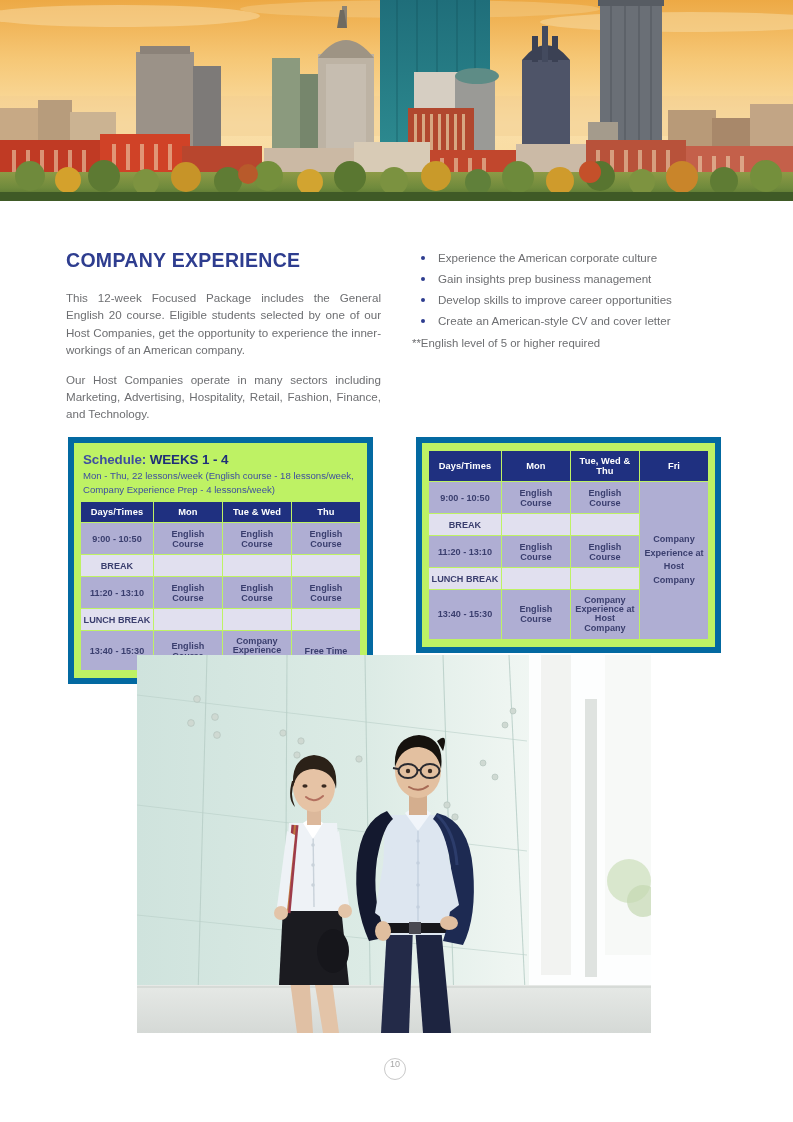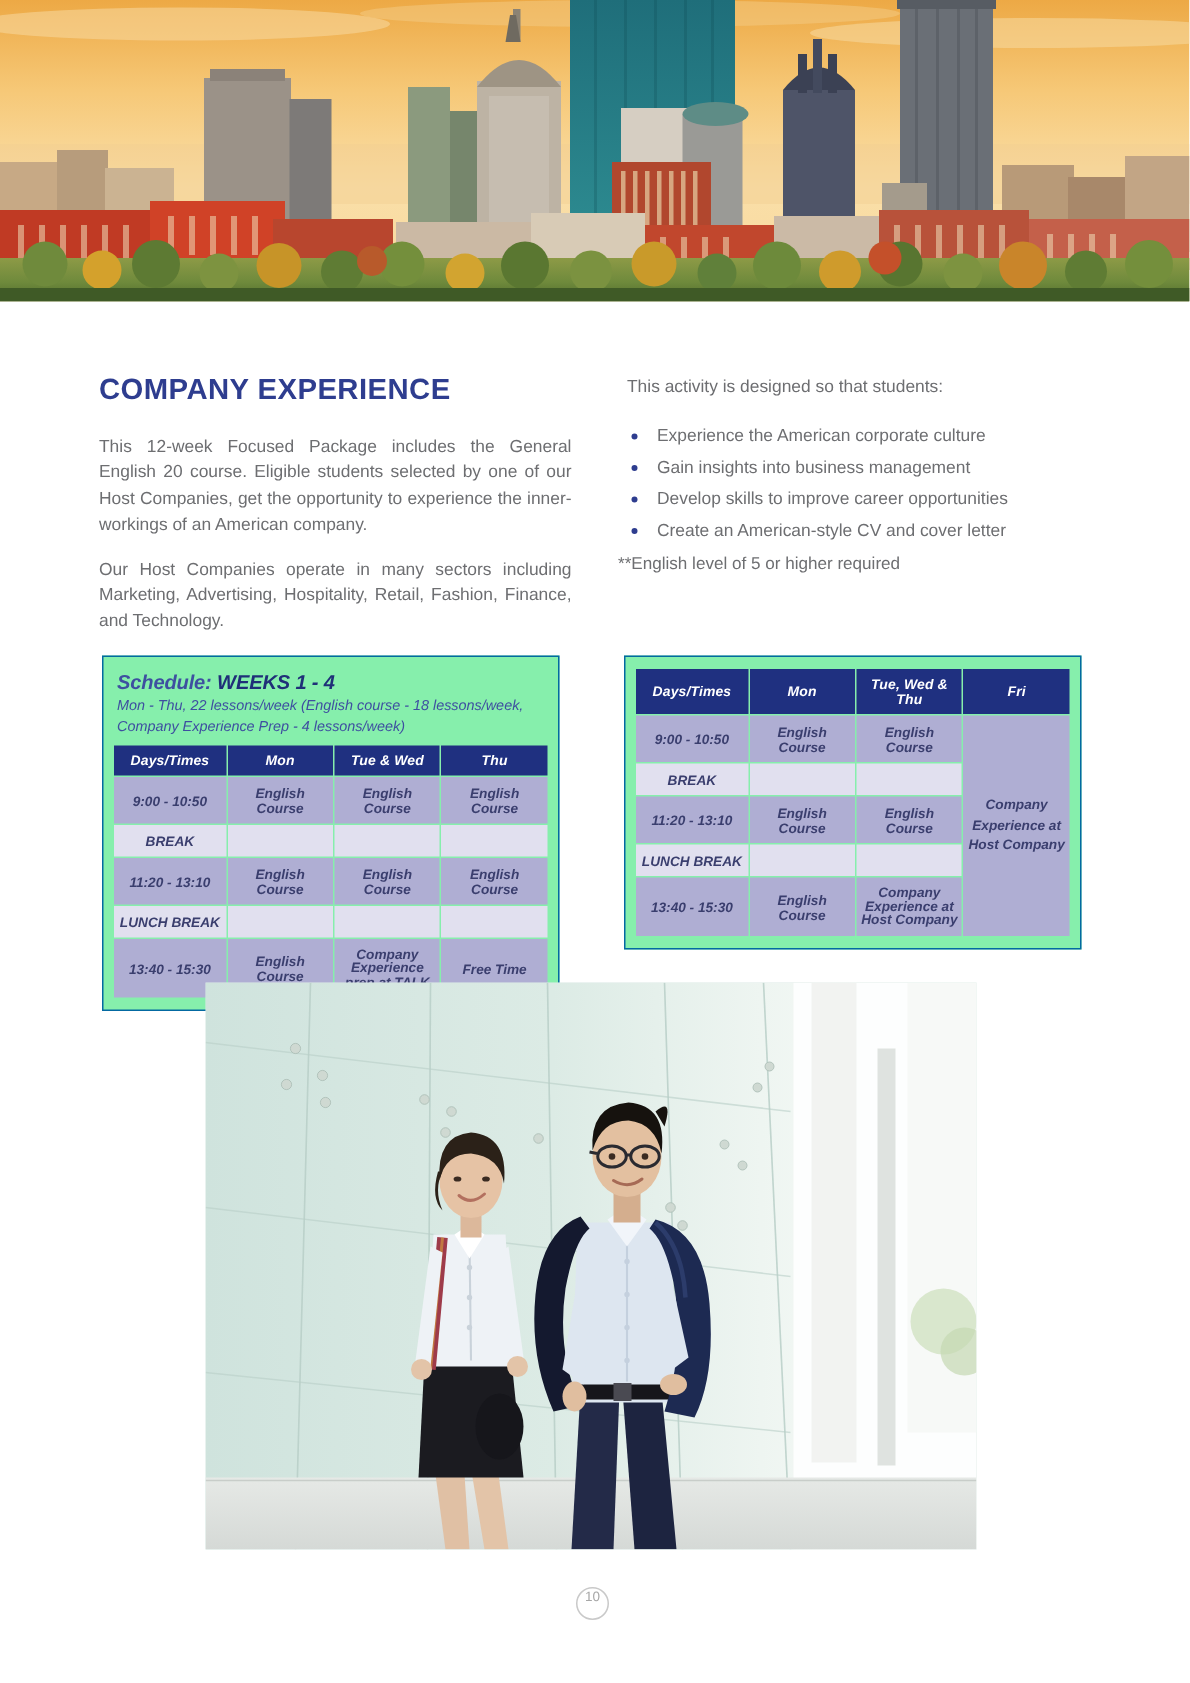--- a/index.html
+++ b/index.html
@@ -78,24 +78,23 @@
     font-size: 11.4px;
     color: #6D6E71;
     line-height: 20px;
     margin-top: 9px;
   }
   .footnote.second { margin-top: 0px; margin-left: -6px; }
 
   
   .schedule {
     position: absolute;
-    border: 1px solid #0369a1;
-    background: #86efac;
+    border: 6px solid #0369a1;
+    background: #bef264;
     padding: 7px 6px 7px 6px;
-    font-style: italic;
   }
   .sched-left  { left: 68px;  top: 236px; width: 305px; }
   .sched-right { left: 416px; top: 236px; width: 305px; }
 
   .sched-title {
     font-size: 13.4px;
     font-weight: bold;
     color: #3E4FA0;
     padding: 2px 2px 1px 3px;
     letter-spacing: -0.1px;
@@ -323,24 +322,23 @@
 
 <div class="content">
 
   <div class="col-left">
     <div class="page-heading">COMPANY EXPERIENCE</div>
     <p class="body-para">This 12-week Focused Package includes the General English 20 course.  Eligible students selected by one of our Host Companies, get the opportunity to experience the inner-workings of an American company.</p>
     <p class="body-para">Our Host Companies operate in many sectors including Marketing, Advertising, Hospitality, Retail, Fashion, Finance, and Technology.</p>
   </div>
 
   <div class="col-right">
-    <div class="intro-line">This activity is designed so that students:</div>
     <ul class="bullet-list">
       <li class="bullet-item">Experience the American corporate culture</li>
-      <li class="bullet-item">Gain insights into business management</li>
+      <li class="bullet-item">Gain insights prep business management</li>
       <li class="bullet-item">Develop skills to improve career opportunities</li>
       <li class="bullet-item">Create an American-style CV and cover letter</li>
     </ul>
     <div class="footnote second">**English level of 5 or higher required</div>
   </div>
 
   <div class="schedule sched-left">
     <div class="sched-title">
       <span>Schedule: </span><span class="weeks">WEEKS 1 - 4</span>
     </div>

